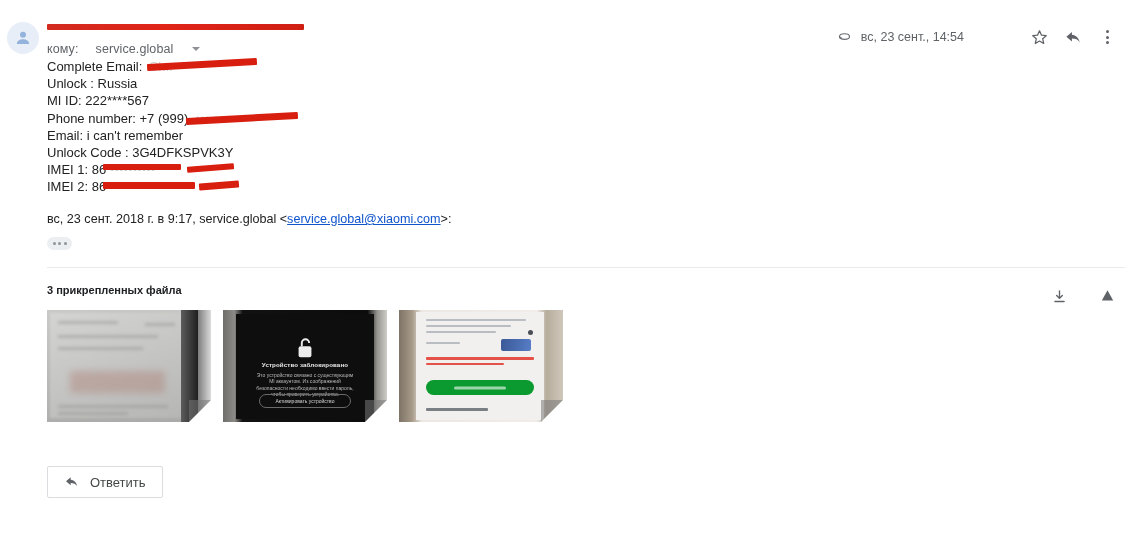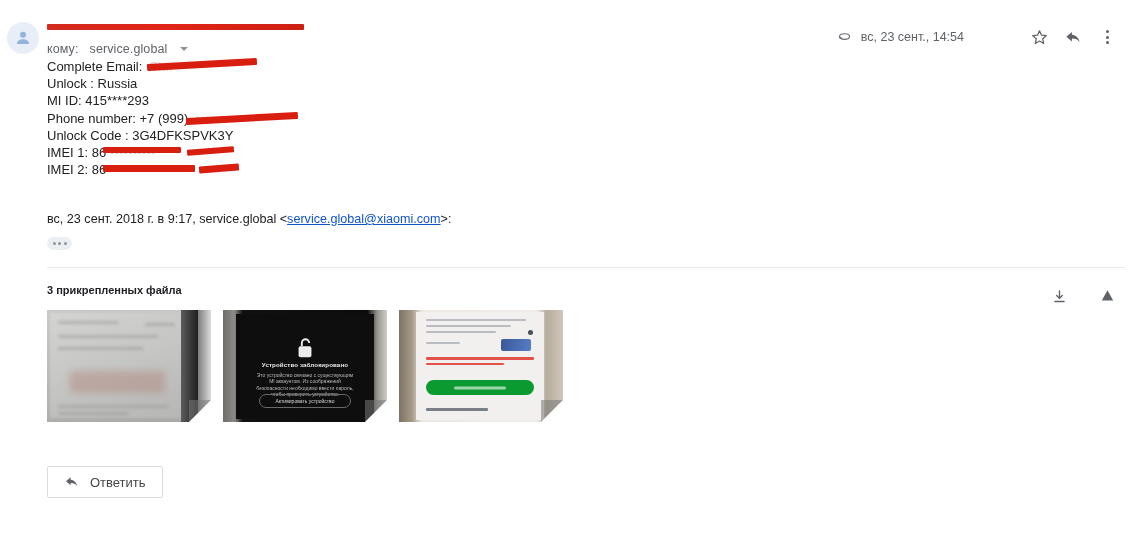--- a/index.html
+++ b/index.html
@@ -24,21 +24,21 @@
   .subject-redaction {
     position: absolute; left: 47px; top: 16px;
     width: 257px; height: 6px;
     background: linear-gradient(90deg,#d22b20 0%, #e02418 45%, #cf1f13 100%);
     border-radius: 1px;
   }
 
   .to-line {
     position: absolute; left: 47px; top: 34px;
     font-size: 12.5px; color: #5f6368; letter-spacing: .1px;
-    display: flex; align-items: center; gap: 11px;
+    display: flex; align-items: center; gap: 17px;
   }
   .caret { display: inline-block; width: 0; height: 0;
     border-left: 4px solid transparent; border-right: 4px solid transparent;
     border-top: 4px solid #8d9196; margin-left: 2px; }
 
   .hdr-right {
     position: absolute; right: 14px; top: 12px;
     display: flex; align-items: center; gap: 0px; color: #5f6368;
   }
   .clip-icon { margin-right: 9px; color: #6a6f74; display: flex; }
@@ -206,29 +206,32 @@
       <span>Complete Email:</span>
       <span class="ghost">&nbsp;Sh..</span>
       <span class="red-bar skew" style="left:100px; top:3px; width:110px; height:7px;"></span>
     </div>
 
     <div class="row">
       <span>Unlock : Russia</span>
     </div>
 
     <div class="row">
-      <span>MI ID:  415****293</span>
+      <span>MI ID:  222****567</span>
     </div>
 
     <div class="row">
       <span>Phone number: +7 (999)</span>
       <span class="ghost">&nbsp;•••-••</span>
       <span class="red-bar skew" style="left:139px; top:5px; width:112px; height:7px;"></span>
     </div>
 
+    <div class="row">
+      <span>Email: i can't remember</span>
+    </div>
 
     <div class="row">
       <span>Unlock Code :  3G4DFKSPVK3Y</span>
     </div>
 
     <div class="row">
       <span>IMEI 1: 86</span>
       <span class="ghost">••••••••••</span>
       <span class="red-bar" style="left:56px; top:3px; width:78px; height:6px;"></span>
       <span class="red-bar skew2" style="left:140px; top:4px; width:47px; height:6px;"></span>

